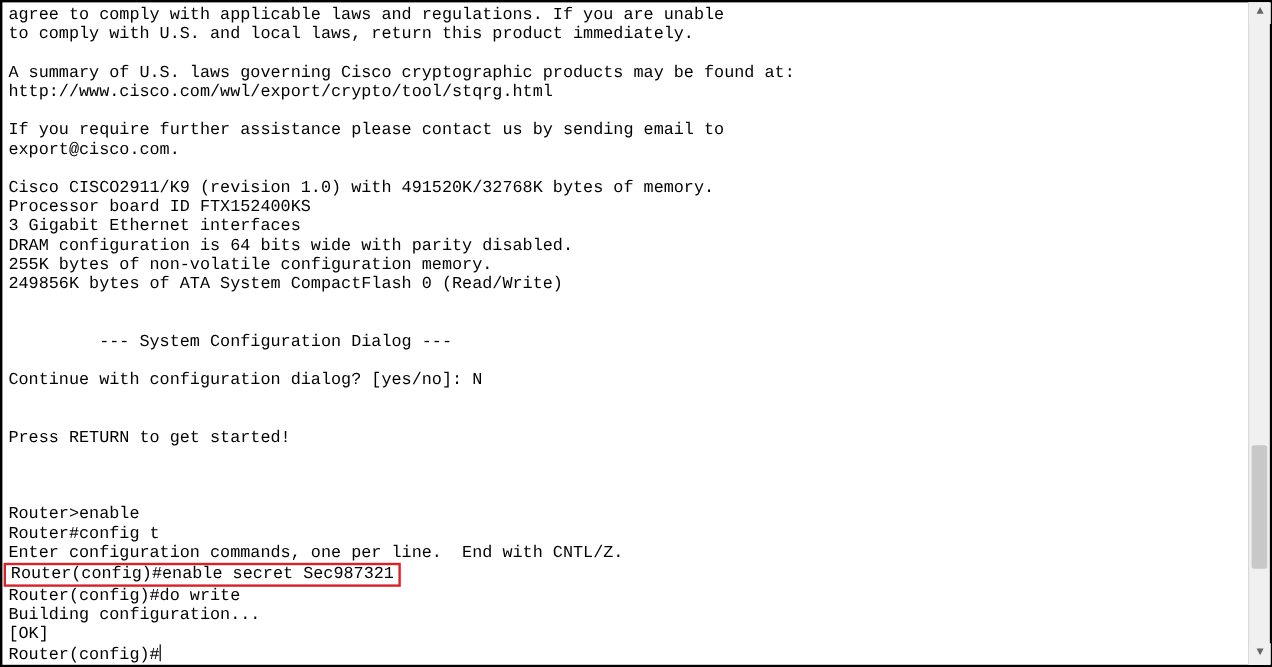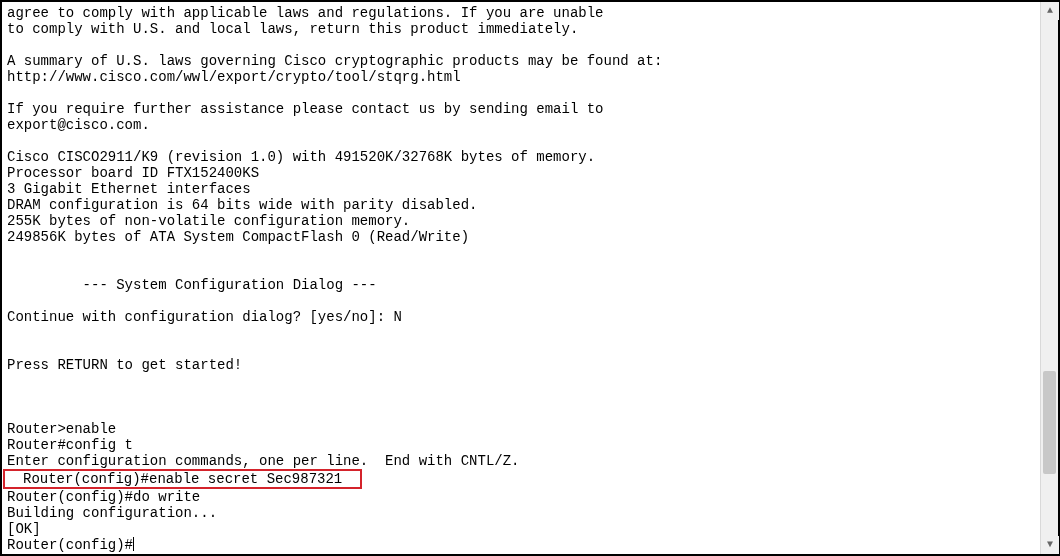--- a/index.html
+++ b/index.html
@@ -1,21 +1,21 @@
 <!DOCTYPE html>
 <html><head>
   <meta charset="utf-8">
   <style>
     * { margin:0; padding:0; box-sizing:border-box; }
     html,body { width:1060px; height:556px; overflow:hidden; font-family:"Courier New",monospace; font-size:14px; line-height:16px; color:#000; background:#fff; }
     .frame { position:relative; width:1060px; height:556px; border:2px solid #000; }
     .terminal { position:absolute; top:0; left:0; right:20px; bottom:0; padding:3px 5px; white-space:pre; overflow:hidden; }
     .line { min-height:16px; }
     .blank { height:16px; }
-    .hl { display:inline-block; border:2px solid #d4232b; padding:0 18px; margin-left:-4px; }
+    .hl { display:inline-block; border:2px solid #d4232b; padding:0 4px; margin-left:-4px; }
     .cursor { display:inline-block; width:1px; height:14px; background:#000; vertical-align:-2px; }
     .sb { position:absolute; top:0; right:0; width:18px; height:100%; background:#f0f0f0; border-left:1px solid #d9d9d9; }
     .sb-btn { position:absolute; left:0; width:18px; height:18px; background:#f0f0f0; display:flex; align-items:center; justify-content:center; color:#666; font-size:10px; cursor:default; }
     .sb-up { top:0; }
     .sb-dn { bottom:0; }
     .sb-track { position:absolute; top:18px; bottom:18px; left:0; right:0; }
     .sb-thumb { position:absolute; left:2px; right:2px; background:#c8c8c8; border-radius:2px; }
   </style>
 </head>
 <body>

